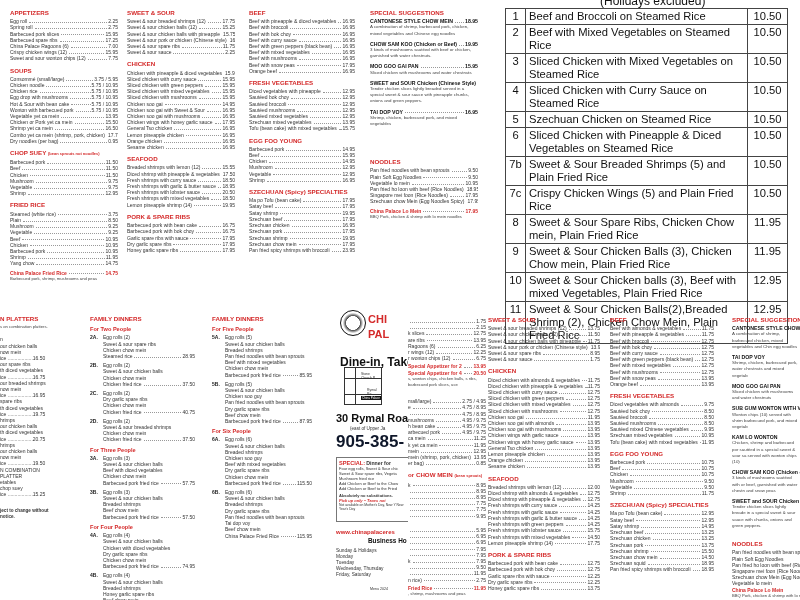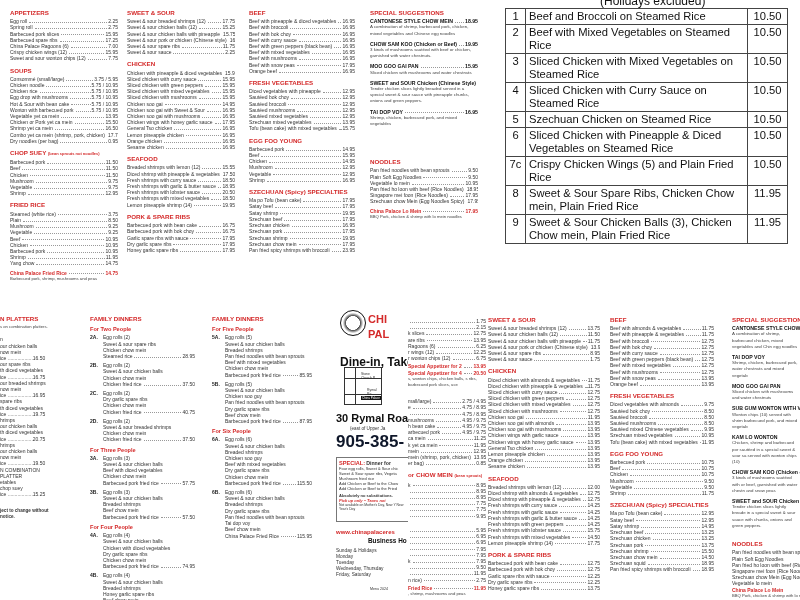--- a/index.html
+++ b/index.html
@@ -668,33 +668,48 @@
           <td class="num">5</td>
           <td>Szechuan Chicken on Steamed Rice</td>
           <td class="pr">10.50</td>
         </tr>
         <tr>
           <td class="num">6</td>
           <td>Sliced Chicken with Pineapple &amp; Diced Vegetables on Steamed Rice</td>
           <td class="pr">10.50</td>
         </tr>
         <tr>
+          <td class="num">7b</td>
+          <td>Sweet &amp; Sour Breaded Shrimps (5) and Plain Fried Rice</td>
+          <td class="pr">10.50</td>
+        </tr>
+        <tr>
           <td class="num">7c</td>
           <td>Crispy Chicken Wings (5) and Plain Fried Rice</td>
           <td class="pr">10.50</td>
         </tr>
         <tr>
           <td class="num">8</td>
           <td>Sweet &amp; Sour Spare Ribs, Chicken Chow mein, Plain Fried Rice</td>
           <td class="pr">11.95</td>
         </tr>
         <tr>
           <td class="num">9</td>
           <td>Sweet &amp; Sour Chicken Balls (3), Chicken Chow mein, Plain Fried Rice</td>
           <td class="pr">11.95</td>
+        </tr>
+        <tr>
+          <td class="num">10</td>
+          <td>Sweet &amp; Sour Chicken balls (3), Beef with mixed Vegetables, Plain Fried Rice</td>
+          <td class="pr">12.95</td>
+        </tr>
+        <tr>
+          <td class="num">11</td>
+          <td>Sweet &amp; Sour Chicken Balls(2),Breaded Shrimp (2), Chicken Chow Mein, Plain Fried Rice</td>
+          <td class="pr">12.95</td>
         </tr>
       </tbody>
     </table>
 
  <div class="col" style="left:0;top:316px;width:62px;overflow:hidden">
   <div class="sec" style="margin-top:0">N PLATTERS</div>
   <div class="note">s on combination platters.</div>
   <div id="combo-lines" style="margin-top:6px">
         <div>n</div>
         <div>our chicken balls</div>

